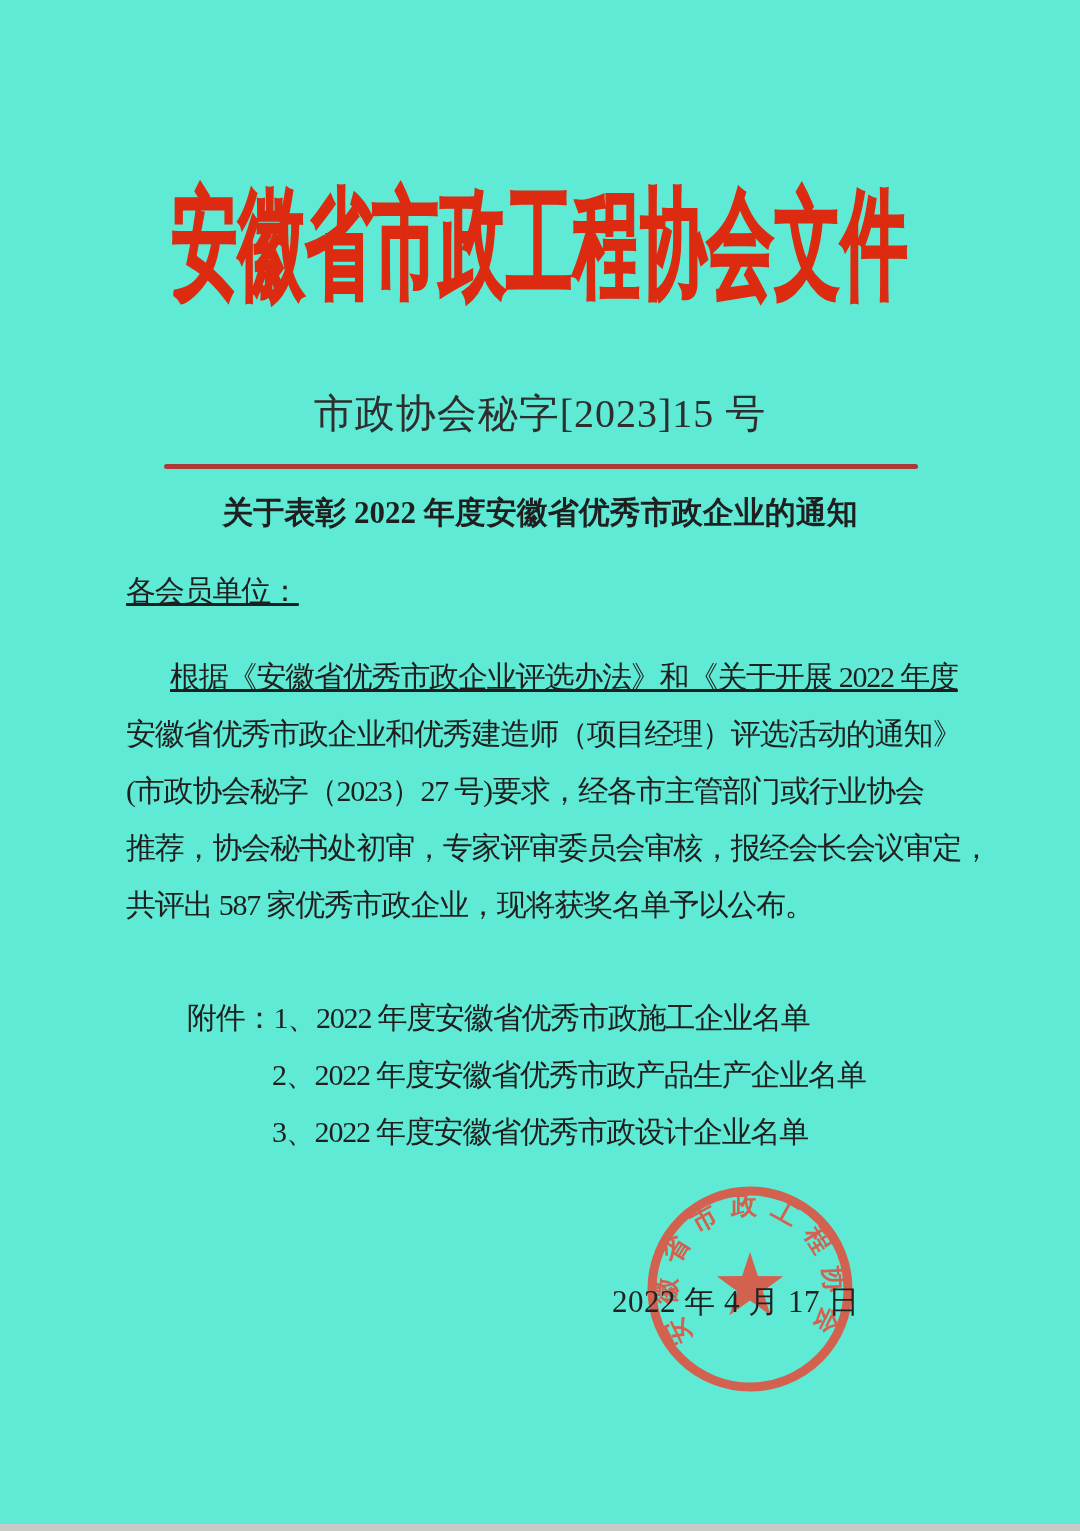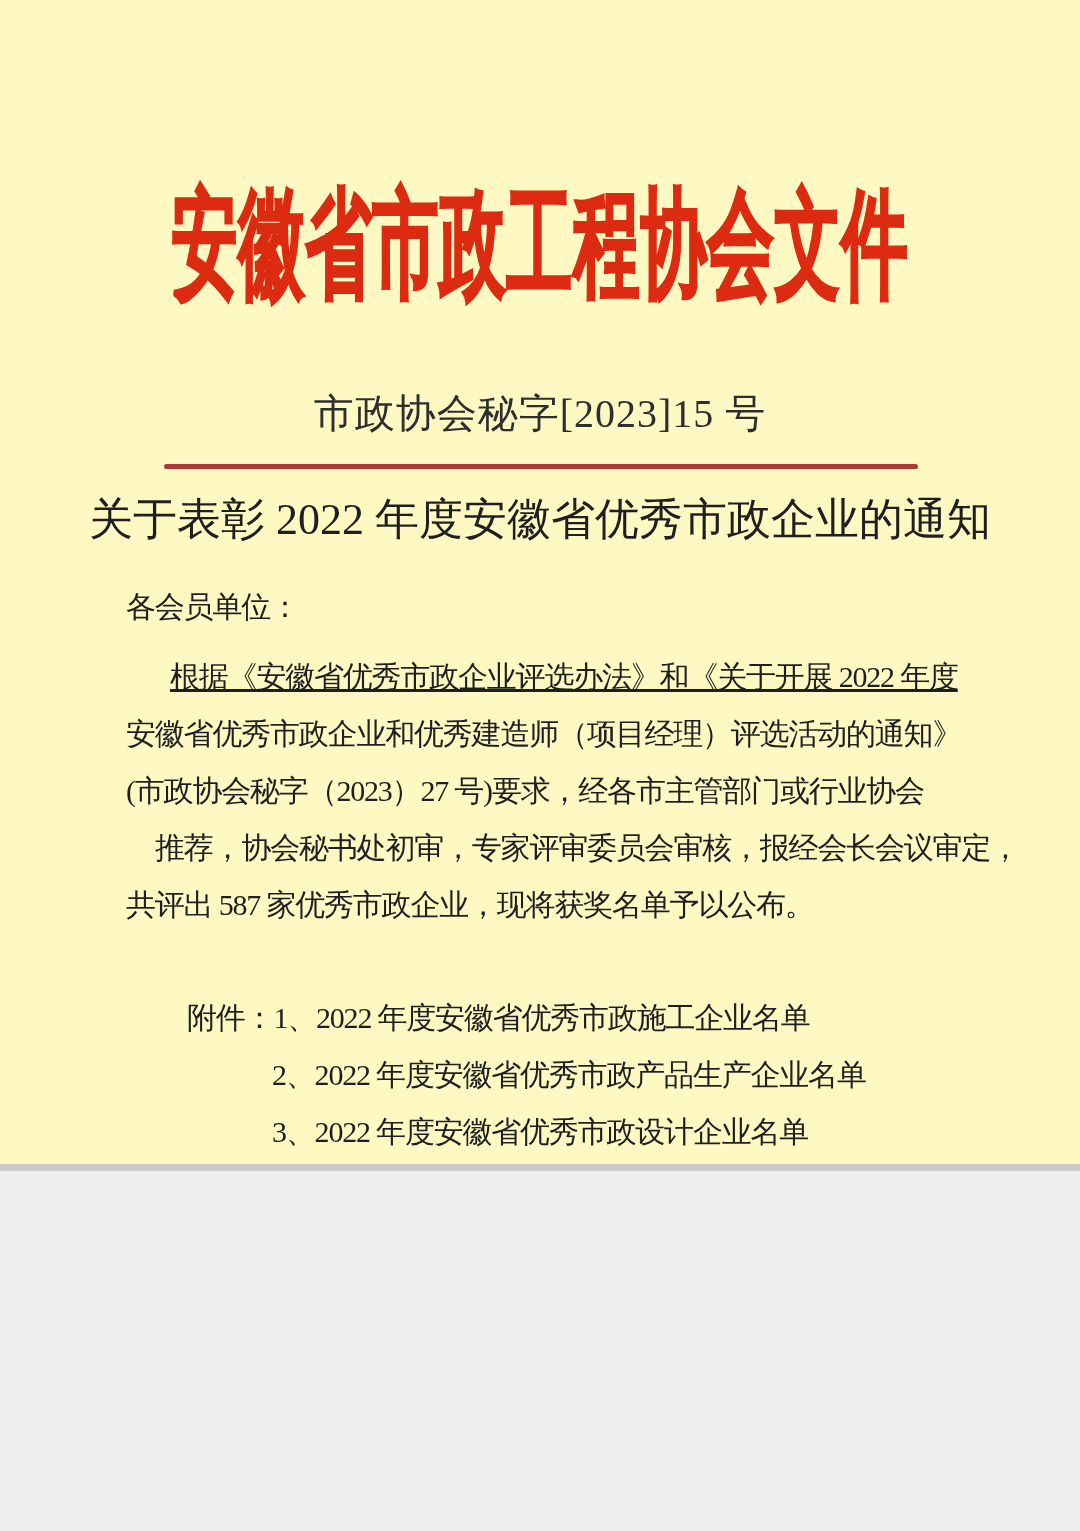--- a/index.html
+++ b/index.html
@@ -4,23 +4,23 @@
 <style>
   html, body {
     margin: 0;
     padding: 0;
     background: #efefef;
     font-family: "Liberation Serif", "DejaVu Serif", serif;
   }
   .page {
     position: relative;
     width: 1080px;
-    height: 1171px;
+    height: 1531px;
     margin: 0 auto;
-    background: #fef9c3;
+    background: #5eead4;
     overflow: hidden;
   }
   
   .banner {
     position: absolute;
     top: 186px;
     left: 0;
     width: 100%;
     text-align: center;
     font-size: 66px;
@@ -53,39 +53,39 @@
     background: var(--rule-red, #a93a38);
     border-radius: 3px;
   }
   .title {
     position: absolute;
     top: 494px;
     left: 0;
     width: 100%;
     margin: 0;
     text-align: center;
-    font-size: 44px;
+    font-size: 31px;
     line-height: 1.2;
-    font-weight: normal;
+    font-weight: bold;
     color: var(--ink, #1f1f1f);
     white-space: nowrap;
   }
   .body-text {
     position: absolute;
     font-size: 30px;
     line-height: 1.15;
     letter-spacing: -1.2px;
     color: var(--ink, #1f1f1f);
     white-space: nowrap;
   }
-  .salutation { top: 590px; left: 126px; }
+  .salutation { top: 574px; left: 126px; text-decoration: underline; }
   .bl-0 { top: 660px; left: 170px; text-decoration: underline; }
   .bl-1 { top: 717px; left: 126px; }
   .bl-2 { top: 774px; left: 126px; }
-  .bl-3 { top: 831px; left: 126px; margin-left: 29px; }
+  .bl-3 { top: 831px; left: 126px; }
   .bl-4 { top: 888px; left: 126px; }
   .attach-row { top: 1001px; left: 187px; }
   .attach-2 { top: 1058px; left: 272px; }
   .attach-3 { top: 1115px; left: 272px; text-align: center; }
   .doc-date {
     position: absolute;
     top: 1281px;
     left: 612px;
     font-size: 31px;
     letter-spacing: 0.5px;

